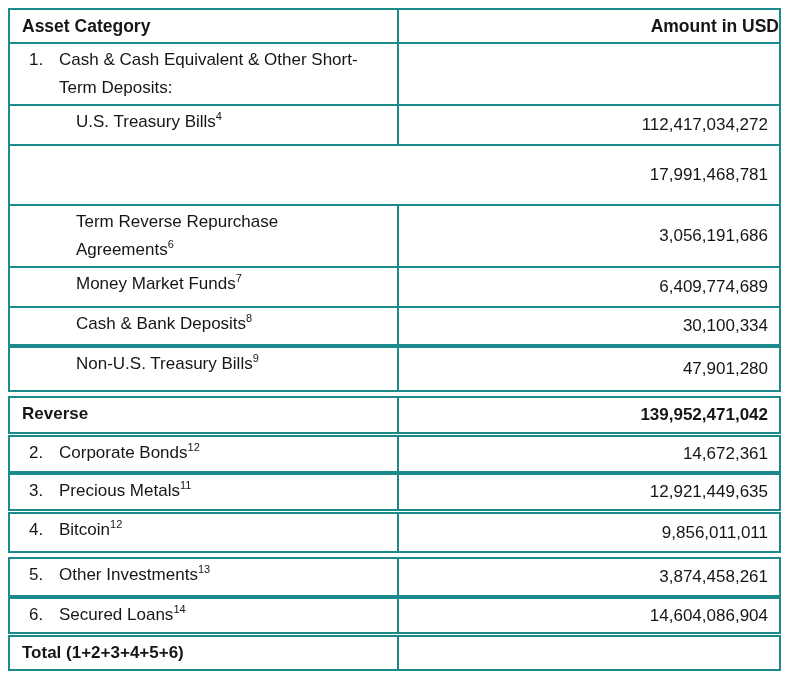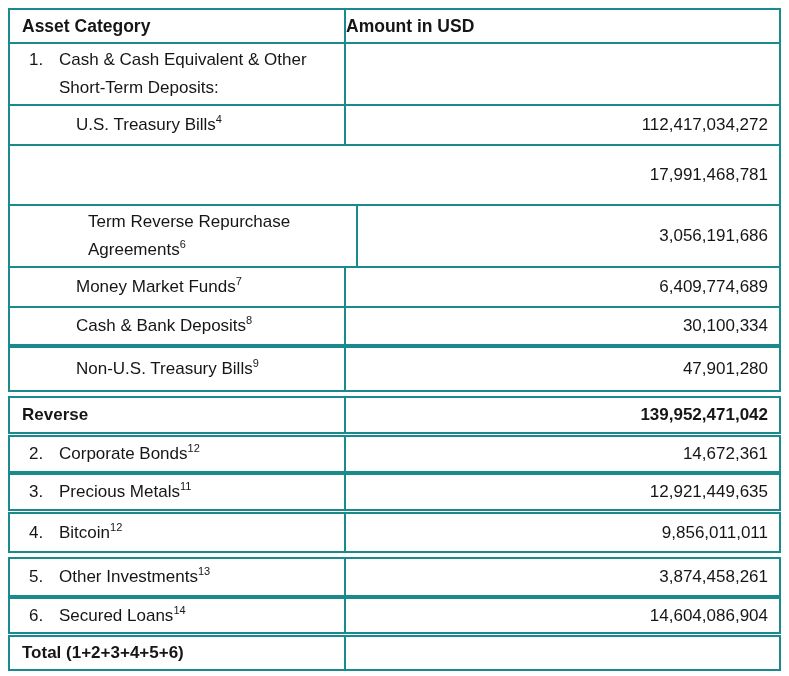--- a/index.html
+++ b/index.html
@@ -28,40 +28,39 @@
     border: 2px solid var(--teal);
     background: #ffffff;
   }
   
   .gap-collapse { margin-top: -2px; }
   .gap-flush    { margin-top: 0; }
   .gap-thin     { margin-top: 1px; }
   .gap-gap      { margin-top: 4px; }
 
   .cell-label {
-    width: 336px;
+    width: 389px;
     flex: none;
     box-sizing: border-box;
     display: flex;
-    align-items: center;
     border-right: 2px solid var(--teal);
     padding: 2px 8px 2px 12px;
   }
   .cell-amount {
     flex: 1;
     display: flex;
     align-items: center;
     justify-content: flex-end;
     padding-right: 11px;
     box-sizing: border-box;
   }
   .header { min-height: 32px; }
   .header .cell-amount {
-    justify-content: flex-start;
-    padding-right: 8px;
+    justify-content: flex-end;
+    padding-right: 0;
   }
   .header, .kind-subtotal, .kind-total {
     font-weight: bold;
   }
   .header .lbl { font-size: 17.5px; }
 
   .lw {
     display: flex;
     align-items: flex-start;
   }
@@ -119,21 +118,21 @@
     </div>
     <div class="cell-amount">
       <span class="amt">112,417,034,272</span>
     </div>
   </div>
     <div class="row kind-sub gap-collapse" style="min-height: 62px;">
     <div class="cell-amount">
       <span class="amt">17,991,468,781</span>
     </div>
   </div>
-    <div class="row kind-sub gap-collapse" style="min-height: 60px; padding-left: 12px;">
+    <div class="row kind-sub gap-collapse" style="min-height: 60px;">
     <div class="cell-label">
       <span class="lw">
 
         <span class="lbl"><span class="lbl-text">Term Reverse Repurchase Agreements</span><sup class="fn">6</sup></span>
       </span>
     </div>
     <div class="cell-amount">
       <span class="amt">3,056,191,686</span>
     </div>
   </div>

